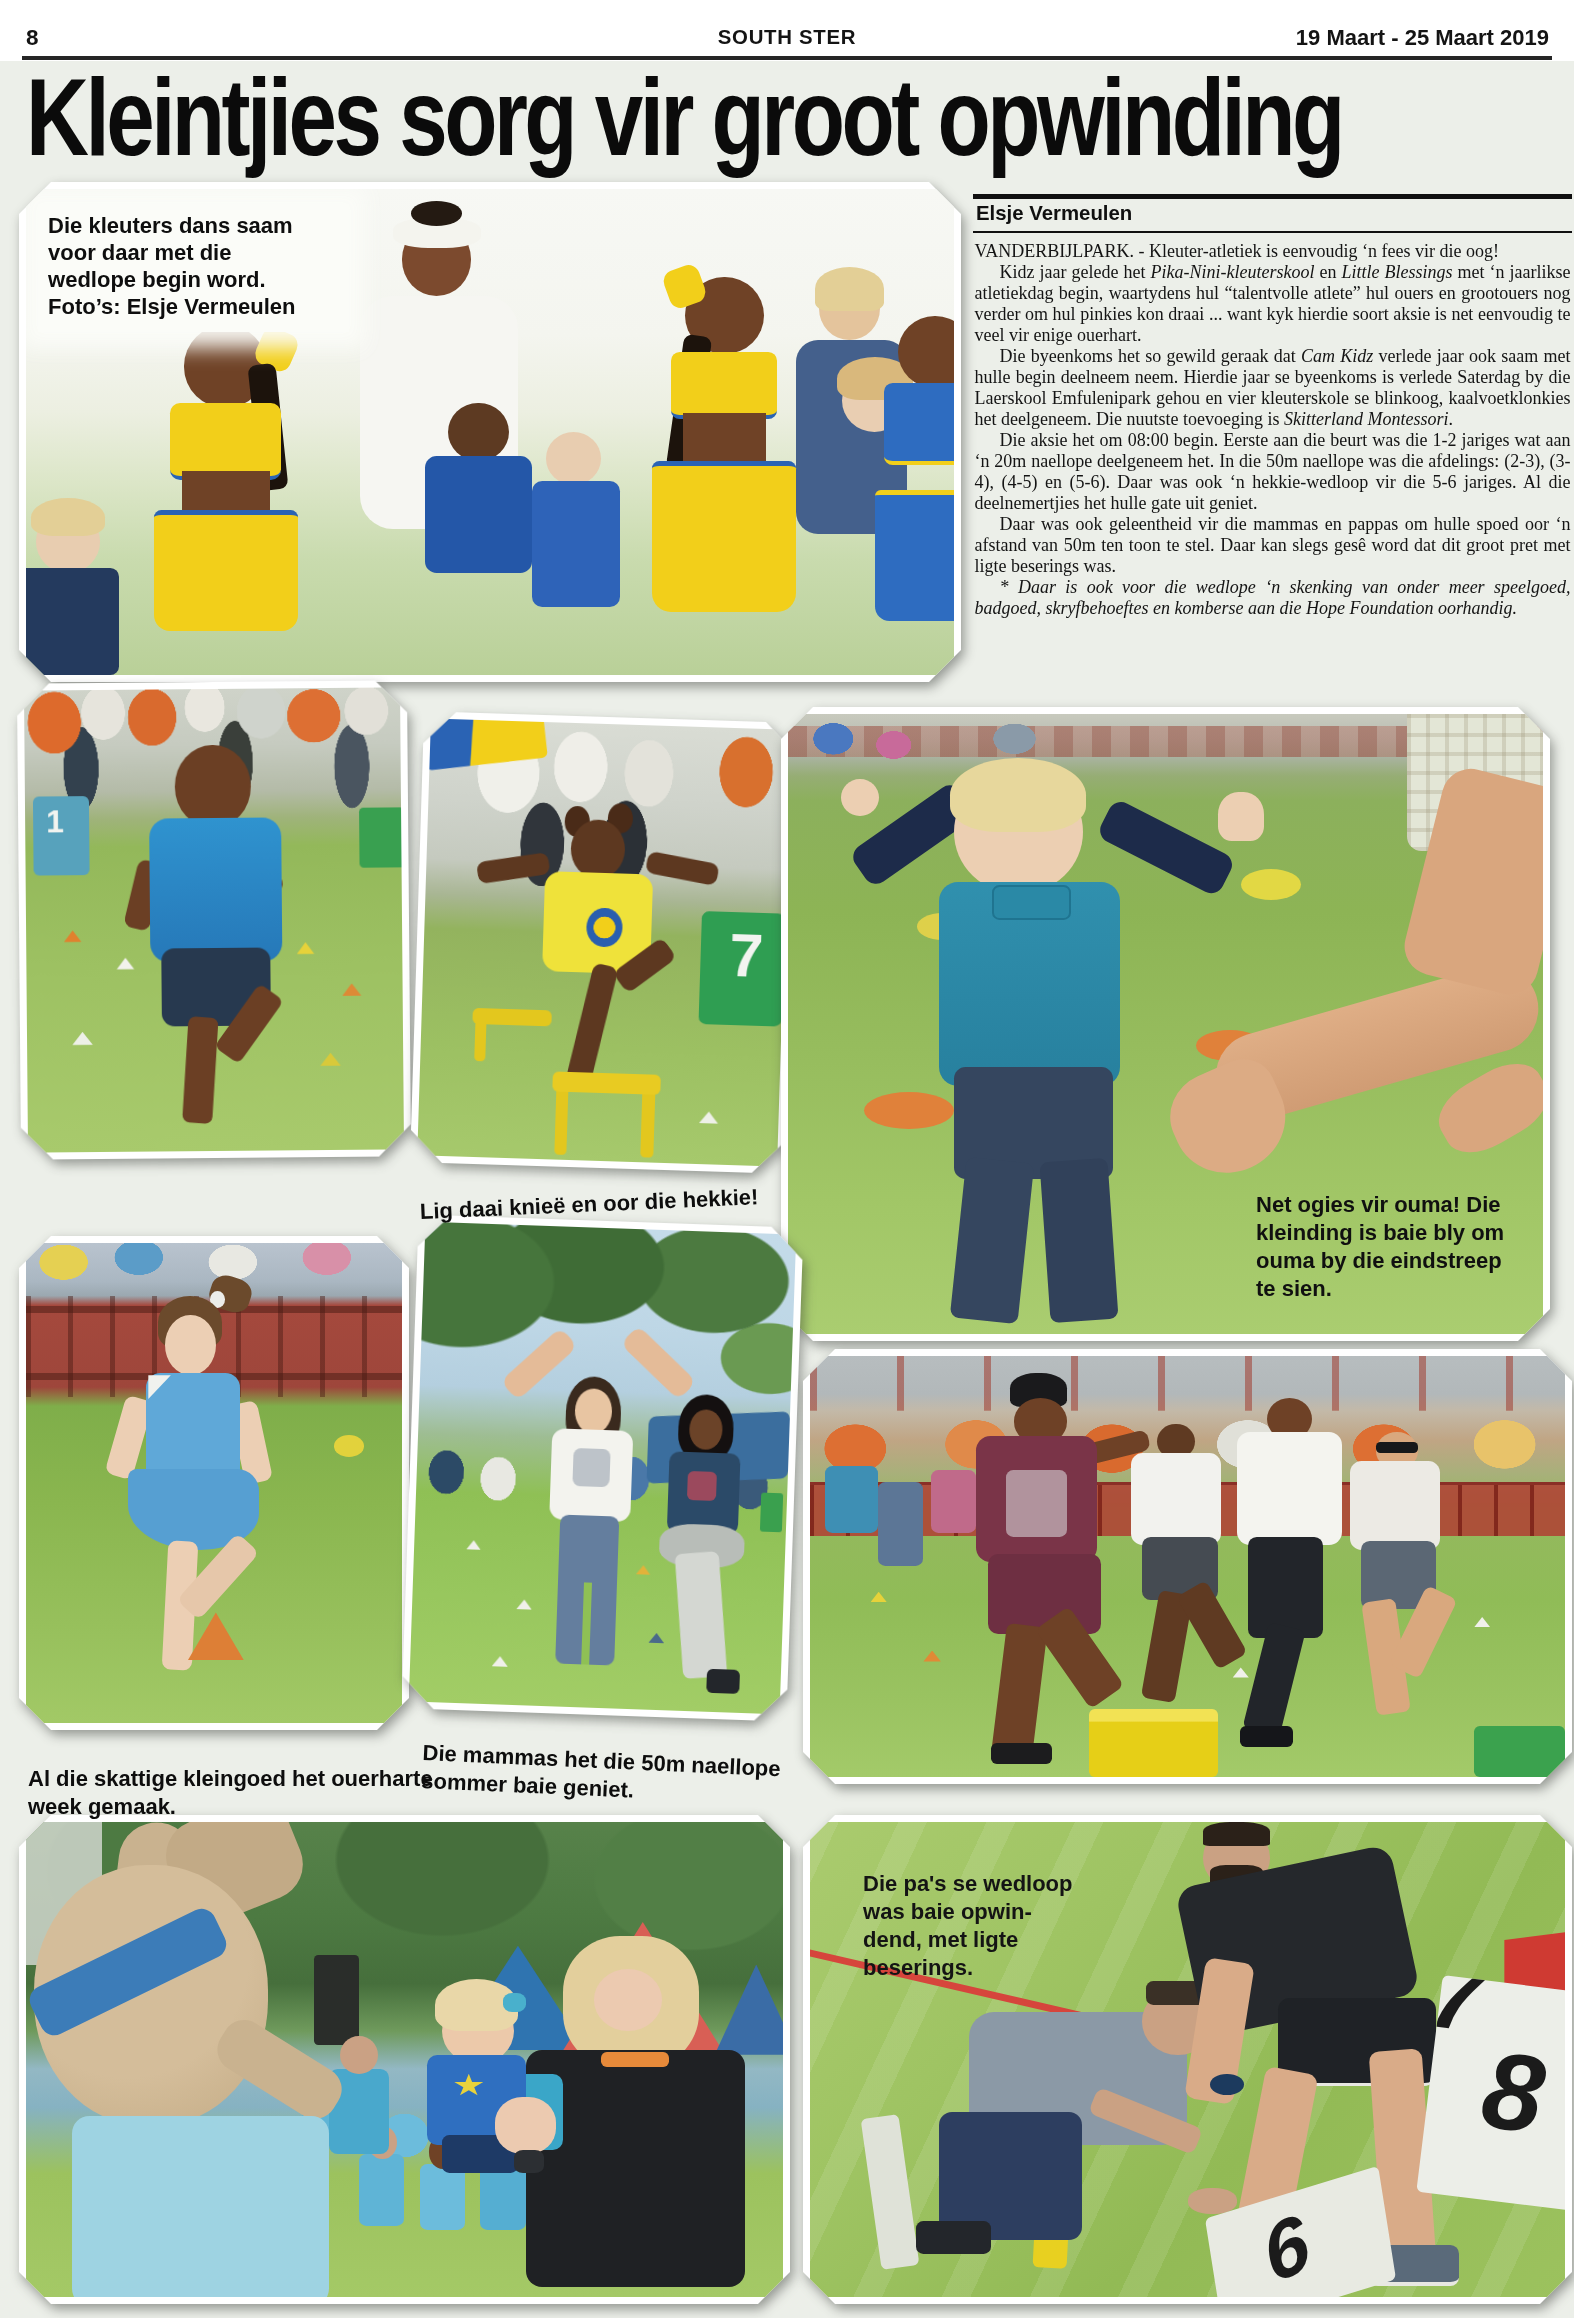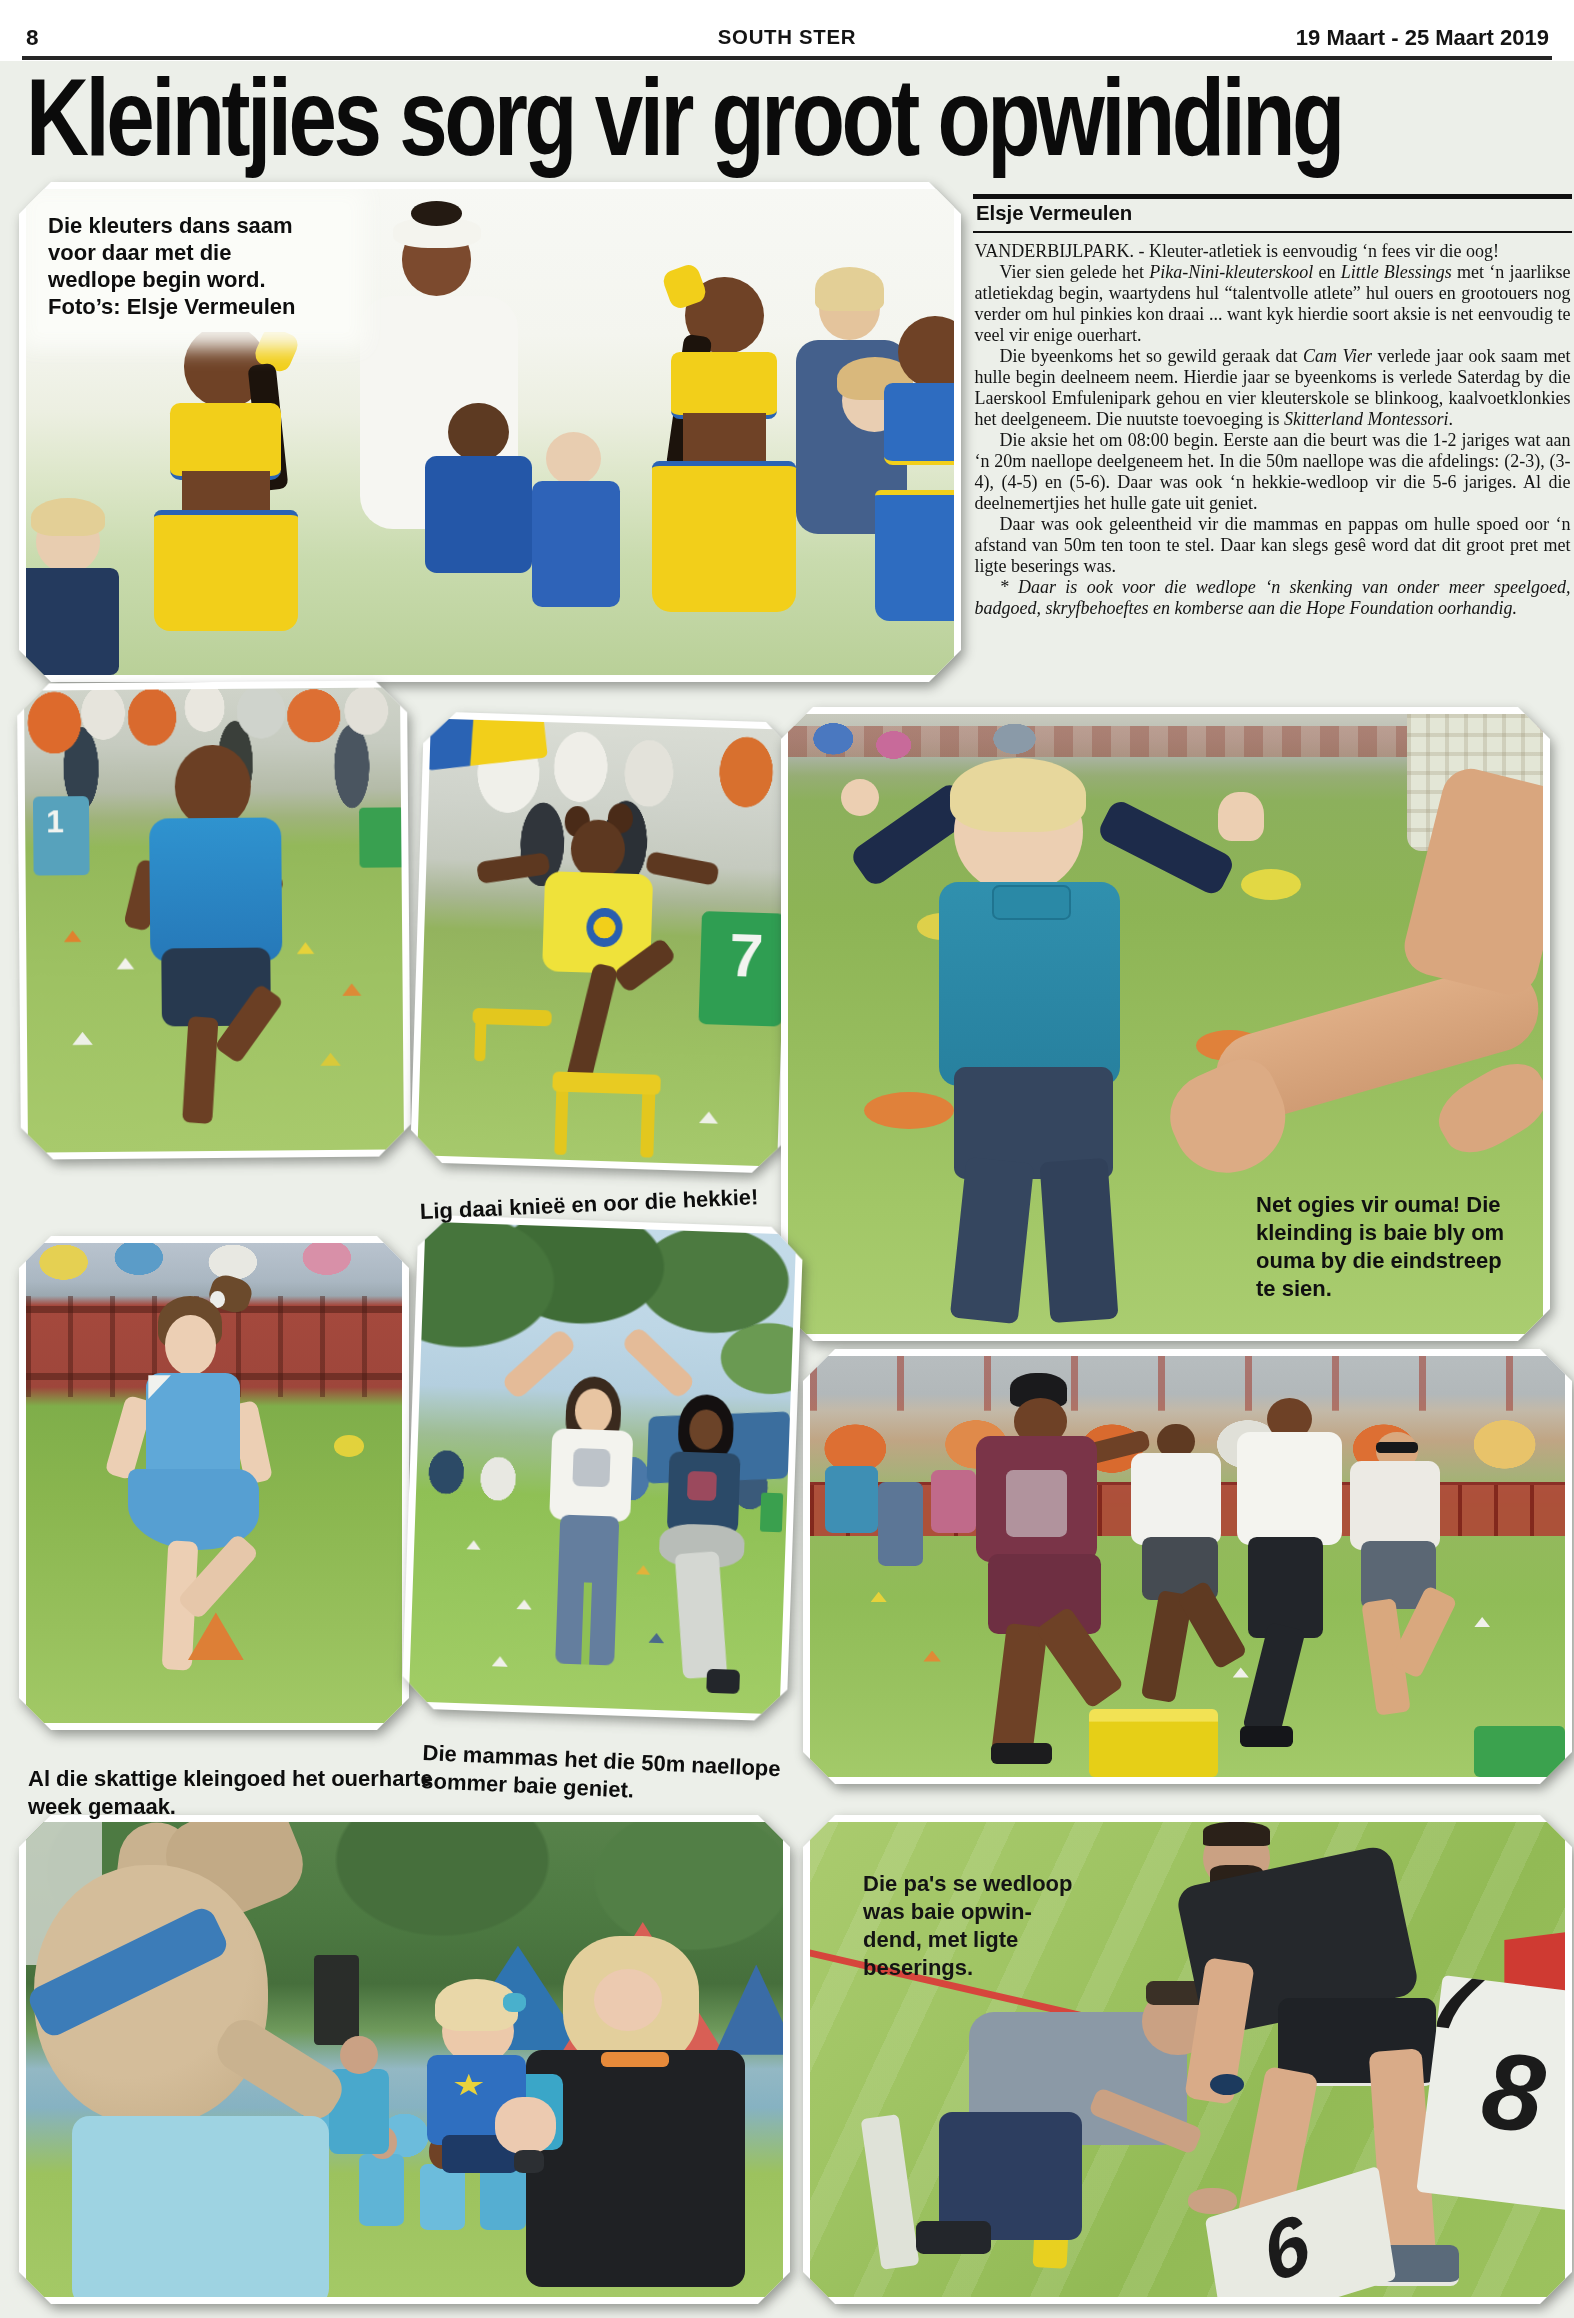--- a/index.html
+++ b/index.html
@@ -151,22 +151,22 @@
   <div class="header-rule"></div>
 
   <h1 class="headline">Kleintjies sorg vir groot opwinding</h1>
 
   <section class="article">
     <div class="byline-bar">
       <span class="byline">Elsje Vermeulen</span>
     </div>
     <div class="article-body">
         <p class=""><span>VANDERBIJLPARK. - Kleuter-atletiek is eenvoudig ‘n fees vir die oog!</span></p>
-        <p class="indent"><span>Vier sien gelede het </span><i>Pika-Nini-kleuterskool</i><span> en </span><i>Little Blessings</i><span> met ‘n jaarlikse atletiekdag begin, waartydens hul “talentvolle atlete” hul ouers en grootouers nog verder om hul pinkies kon draai ... want kyk hierdie soort aksie is net eenvoudig te veel vir enige ouerhart.</span></p>
-        <p class="indent"><span>Die byeenkoms het so gewild geraak dat </span><i>Cam Vier</i><span> verlede jaar ook saam met hulle begin deelneem neem. Hierdie jaar se byeenkoms is verlede Saterdag by die Laerskool Emfulenipark gehou en vier kleuterskole se blinkoog, kaalvoetklonkies het deelgeneem. Die nuutste toevoeging is </span><i>Skitterland Montessori</i><span>.</span></p>
+        <p class="indent"><span>Kidz jaar gelede het </span><i>Pika-Nini-kleuterskool</i><span> en </span><i>Little Blessings</i><span> met ‘n jaarlikse atletiekdag begin, waartydens hul “talentvolle atlete” hul ouers en grootouers nog verder om hul pinkies kon draai ... want kyk hierdie soort aksie is net eenvoudig te veel vir enige ouerhart.</span></p>
+        <p class="indent"><span>Die byeenkoms het so gewild geraak dat </span><i>Cam Kidz</i><span> verlede jaar ook saam met hulle begin deelneem neem. Hierdie jaar se byeenkoms is verlede Saterdag by die Laerskool Emfulenipark gehou en vier kleuterskole se blinkoog, kaalvoetklonkies het deelgeneem. Die nuutste toevoeging is </span><i>Skitterland Montessori</i><span>.</span></p>
         <p class="indent"><span>Die aksie het om 08:00 begin. Eerste aan die beurt was die 1-2 jariges wat aan ‘n 20m naellope deelgeneem het. In die 50m naellope was die afdelings: (2-3), (3-4), (4-5) en (5-6). Daar was ook ‘n hekkie-wedloop vir die 5-6 jariges. Al die deelnemertjies het hulle gate uit geniet.</span></p>
         <p class="indent"><span>Daar was ook geleentheid vir die mammas en pappas om hulle spoed oor ‘n afstand van 50m ten toon te stel. Daar kan slegs gesê word dat dit groot pret met ligte beserings was.</span></p>
         <p class="indent"><i>* Daar is ook voor die wedlope ‘n skenking van onder meer speelgoed, badgoed, skryfbehoeftes en komberse aan die Hope Foundation oorhandig.</i></p>
       </div>
   </section>
 
   <figure class="photo" id="p1" style="margin:0" aria-label="kleuters-dans">
     <div class="frame">
       <div class="ph">
         <i class="s" style="left:36%;top:22%;width:17%;height:48%;background:#f6f6f2;border-radius:33px"></i>

